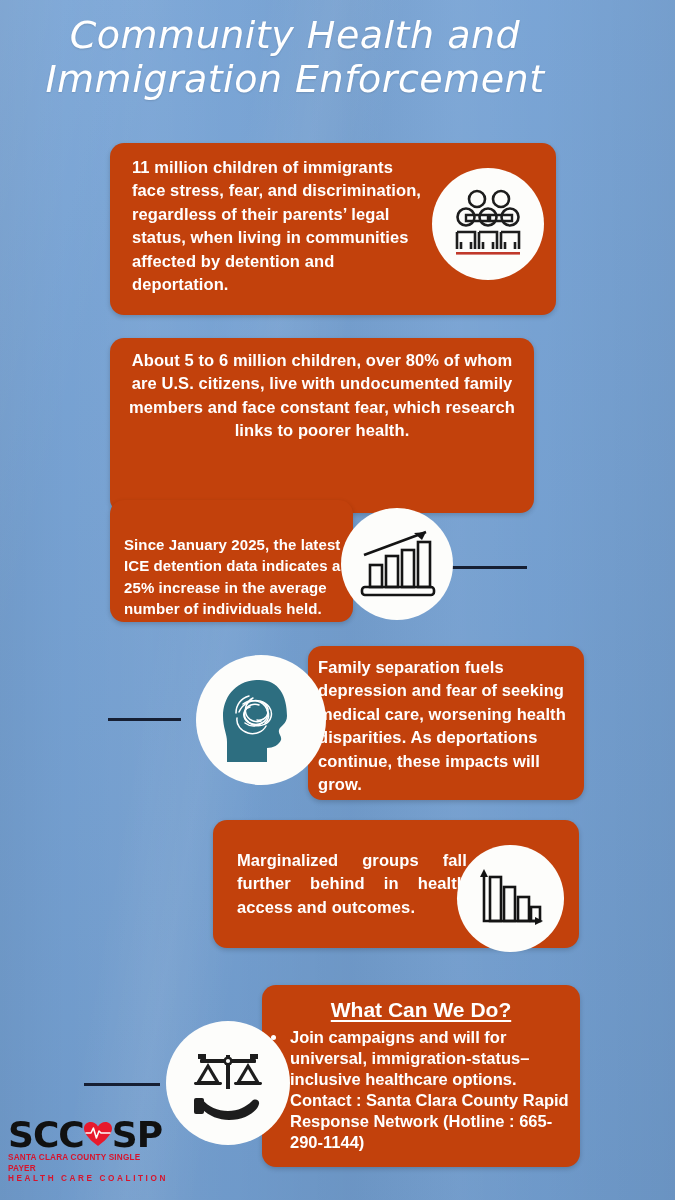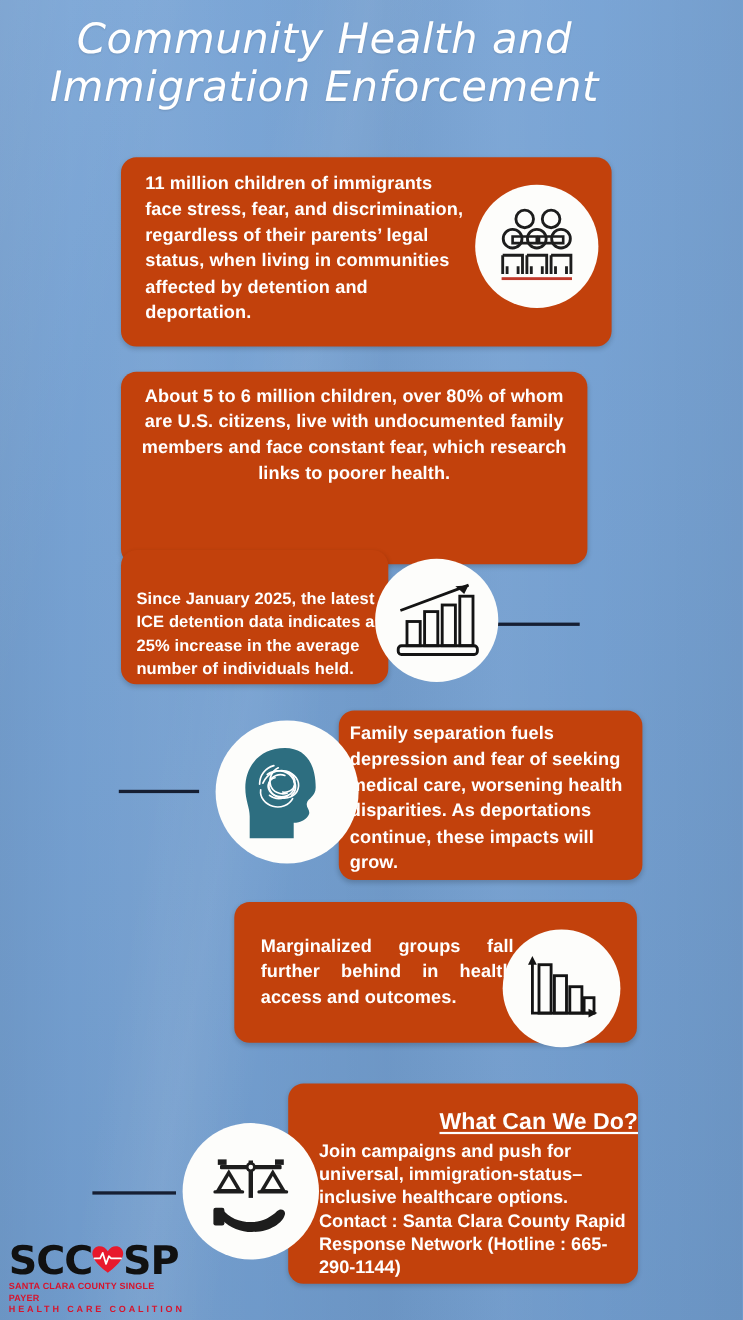--- a/index.html
+++ b/index.html
@@ -59,21 +59,21 @@
   #card3 .txt{ position:absolute; left:14px; top:9px; width:218px; text-align:left; font-size:15px;margin-top:25px; }
 
   #card4{ left:308px; top:646px; width:276px; height:154px; }
   #card4 .txt{ position:absolute; right:16px; top:10px; width:250px; text-align:left; }
 
   #card5{ left:213px; top:820px; width:366px; height:128px; }
   #card5 .txt{ position:absolute; left:24px; top:29px; width:230px; text-align:justify; }
 
   #card6{ left:262px; top:985px; width:318px; height:182px; }
   #card6 .head{
-    text-align:right; font-size:21px; padding-top:23px;
+    text-align:center; font-size:21px; padding-top:13px;
     text-decoration:underline; text-underline-offset:3px;
   }
   #card6 ul{ margin:5px 0 0 26px; }
   #card6 li{ font-size:16.5px; line-height:1.26; margin-bottom:1px; padding-left:2px; }
 
   
   .icon-circle{
     position:absolute;
     border-radius:50%;
     background:#fdfdfb;
@@ -88,21 +88,21 @@
   .connector{
     position:absolute;
     height:3px;
     background:#161f33;
   }
   #conn3{ left:447px; top:566px; width:80px; }
   #conn4{ left:108px; top:718px; width:73px; }
   #conn6{ left:84px; top:1083px; width:76px; }
 
   
-  .logo{ position:absolute; left:8px; bottom:4px; width:160px; }
+  .logo{ position:absolute; left:8px; bottom:16px; width:160px; }
   .logo-main{
     display:flex; align-items:center; font-family:"DejaVu Sans", sans-serif;
     font-weight:bold; font-size:36px; color:#111; line-height:1; letter-spacing:-1px;
   }
   .logo-sub1{ color:#d7142c; font-size:8.2px; font-weight:bold; letter-spacing:.2px; line-height:1.25; }
   .logo-sub2{ color:#d7142c; font-size:8.2px; font-weight:bold; letter-spacing:2.6px; line-height:1.25; }
 </style>
 </head>
 <body>
 
@@ -190,21 +190,21 @@
       <rect x="56" y="42" width="9" height="14"></rect>
     </g>
     <path d="M9 4 l-4 8 l8 0 z" fill="#141414"></path>
     <path d="M68 56 l-8 -4 l0 8 z" fill="#141414"></path>
   </svg>
 </div>
 
 <div class="card" id="card6">
   <div class="head">What Can We Do?</div>
   <ul>
-    <li>Join campaigns and push for universal, immigration-status–inclusive healthcare options.</li>
+    <li>Join campaigns and will for universal, immigration-status–inclusive healthcare options.</li>
     <li>Contact : Santa Clara County Rapid Response Network (Hotline : 665-290-1144)</li>
   </ul>
 </div>
 <div class="connector" id="conn6"></div>
 <div class="icon-circle" id="icon6">
   <svg width="84" height="84" viewBox="0 0 84 84">
     <g fill="#1d1d1d">
       <rect x="40" y="14" width="4" height="34"></rect>
       <rect x="14" y="18" width="56" height="4" rx="1"></rect>
       <rect x="12" y="13" width="8" height="5"></rect>

